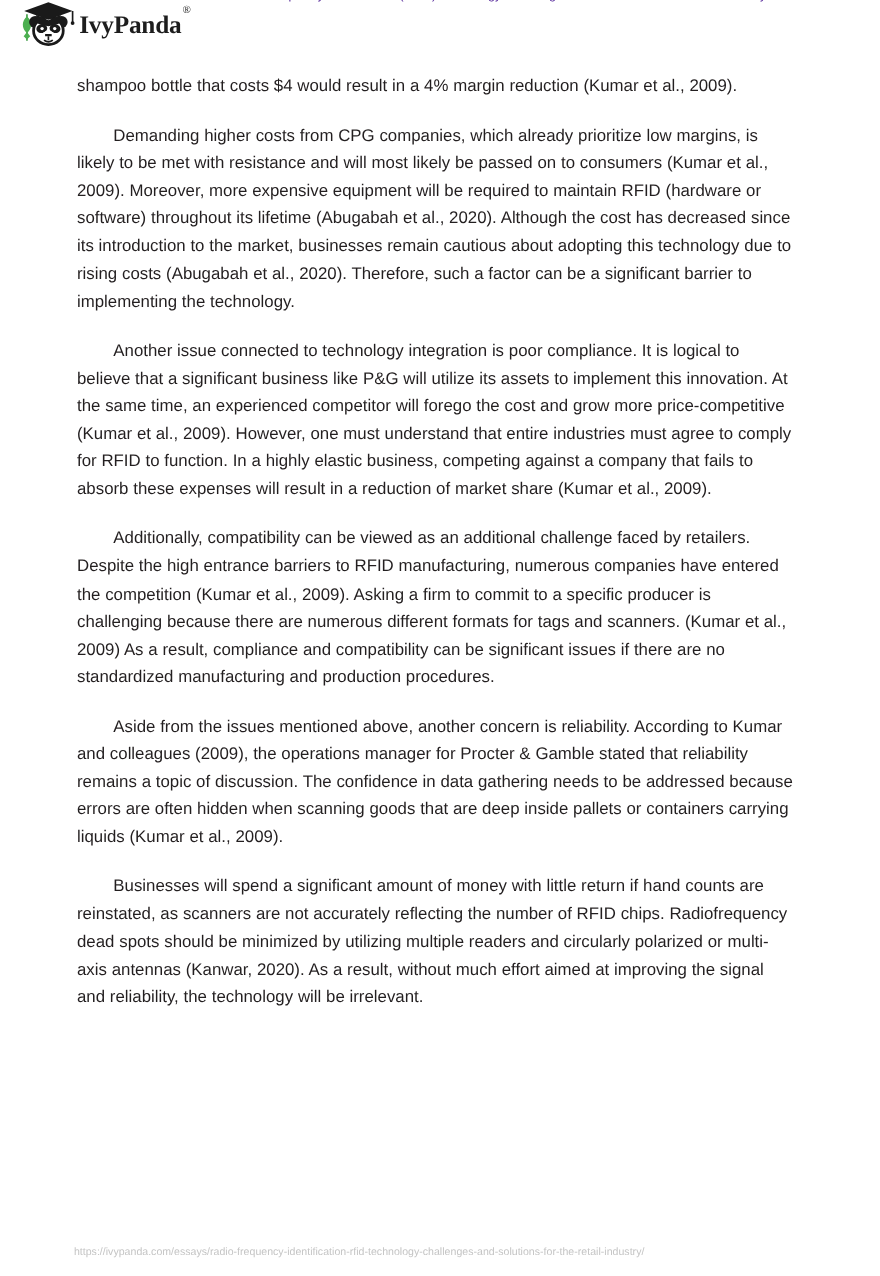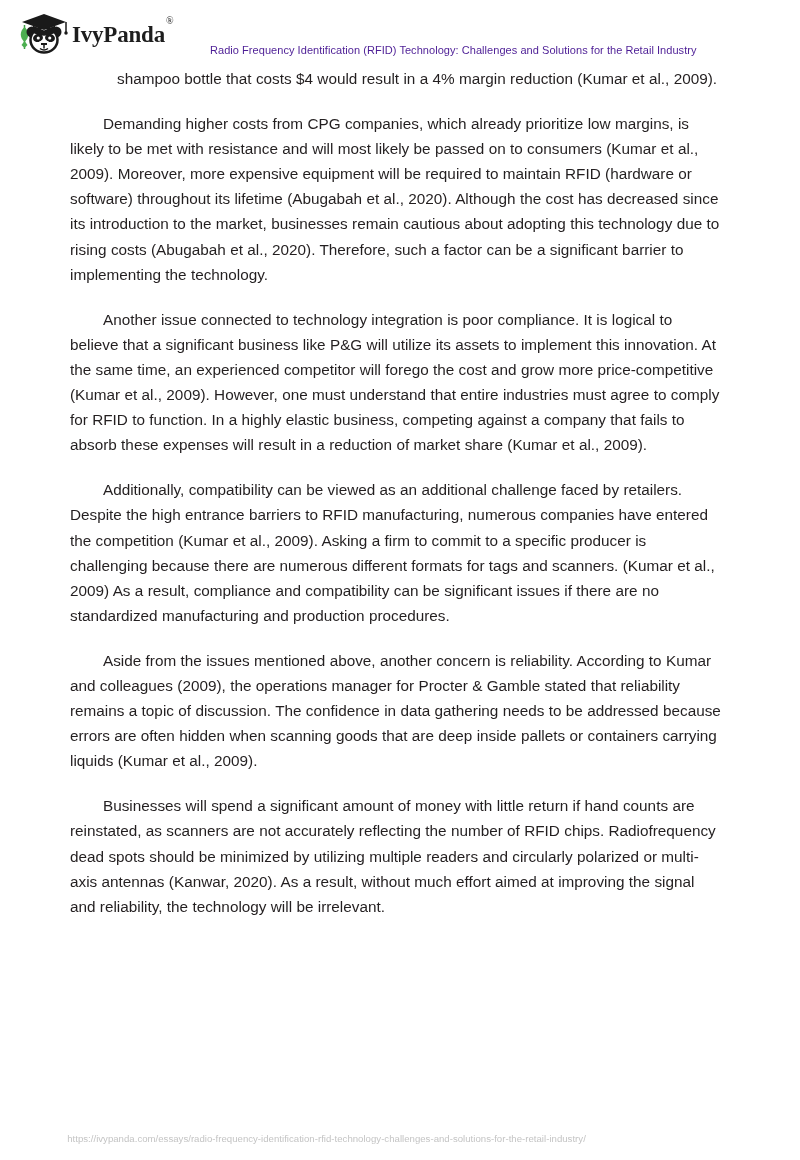--- a/index.html
+++ b/index.html
@@ -17,21 +17,21 @@
   }
 
   
   .page-header {
     position: absolute;
     top: 0;
     left: 0;
     width: 800px;
     height: 56px;
     display: flex;
-    align-items: flex-end;
+    align-items: flex-start;
   }
   .brand {
     display: flex;
     align-items: center;
     margin-left: 18px;
     width: 180px;
     flex: none;
   }
   .brand-mark {
     width: 52px;
@@ -77,21 +77,20 @@
     font-size: 15.3px;
     line-height: 25.1px;
     color: #231f20;
     margin: 0 0 20px 0;
     text-align: left;
     text-indent: 33px;
     word-spacing: 0.1px;
   }
   .para.no-indent {
     text-indent: 0;
-    margin-left: 47px;
   }
 
   
   .page-footer {
     position: absolute;
     left: 0;
     top: 1128px;
     width: 653px;
     text-align: center;
   }

